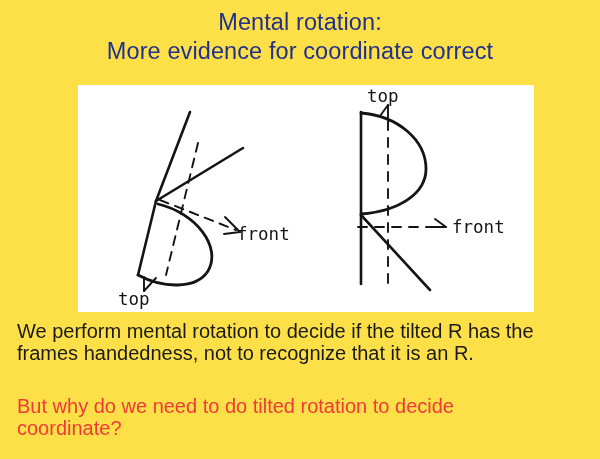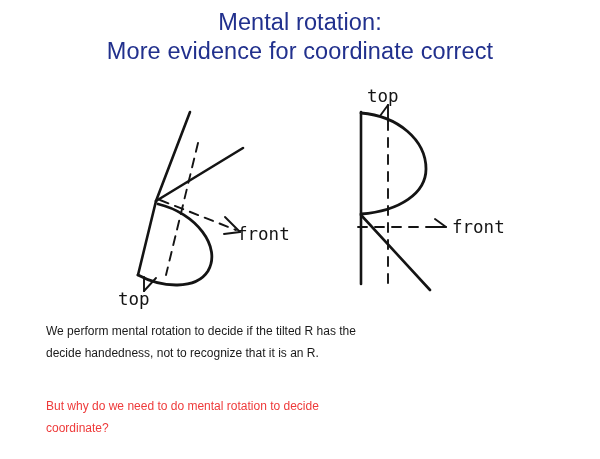--- a/index.html
+++ b/index.html
@@ -12,21 +12,21 @@
     background: #ffffdd;
     font-family: "Liberation Sans", sans-serif;
     overflow: hidden;
     position: relative;
   }
   #slide {
     position: absolute;
     left: 0; top: 0;
     width: 600px;
     height: 459px;
-    background: #ffffff;
+    background: #fde047;
   }
   .title-block {
     position: absolute;
     left: 0;
     top: 8px;
     width: 600px;
     text-align: center;
     color: #21308d;
     font-size: 23.5px;
     line-height: 29px;
@@ -39,24 +39,24 @@
     left: 78px;
     top: 85px;
     width: 456px;
     height: 227px;
     background: #ffffff;
   }
   .figure-panel svg { display: block; }
 
   .body-text {
     position: absolute;
-    left: 46px;
+    left: 17px;
     width: 540px;
     color: #1a1a1a;
-    font-size: 12px;
+    font-size: 20px;
     line-height: 21.5px;
   }
   #para-black { top: 321px; }
   #para-red {
     top: 396px;
     color: #ee3a3a;
   }
   .txt-line { display: block; white-space: nowrap; }
 </style>
 </head>
@@ -131,21 +131,21 @@
         </g>
       </g>
 
       <text x="289" y="17" font-family="'DejaVu Sans Mono', monospace" font-size="17.5" fill="#141414" stroke="none">top</text>
       <text x="374" y="148" font-family="'DejaVu Sans Mono', monospace" font-size="17.5" fill="#141414" stroke="none">front</text>
     </svg>
   </div>
 
   <div class="body-text" id="para-black">
     <span class="txt-line">We perform mental rotation to decide if the tilted R has the</span>
-    <span class="txt-line">decide handedness, not to recognize that it is an R.</span>
+    <span class="txt-line">frames handedness, not to recognize that it is an R.</span>
   </div>
 
   <div class="body-text" id="para-red">
-    <span class="txt-line">But why do we need to do mental rotation to decide</span>
+    <span class="txt-line">But why do we need to do tilted rotation to decide</span>
     <span class="txt-line">coordinate?</span>
   </div>
 
 </div>
 
 </body></html>

